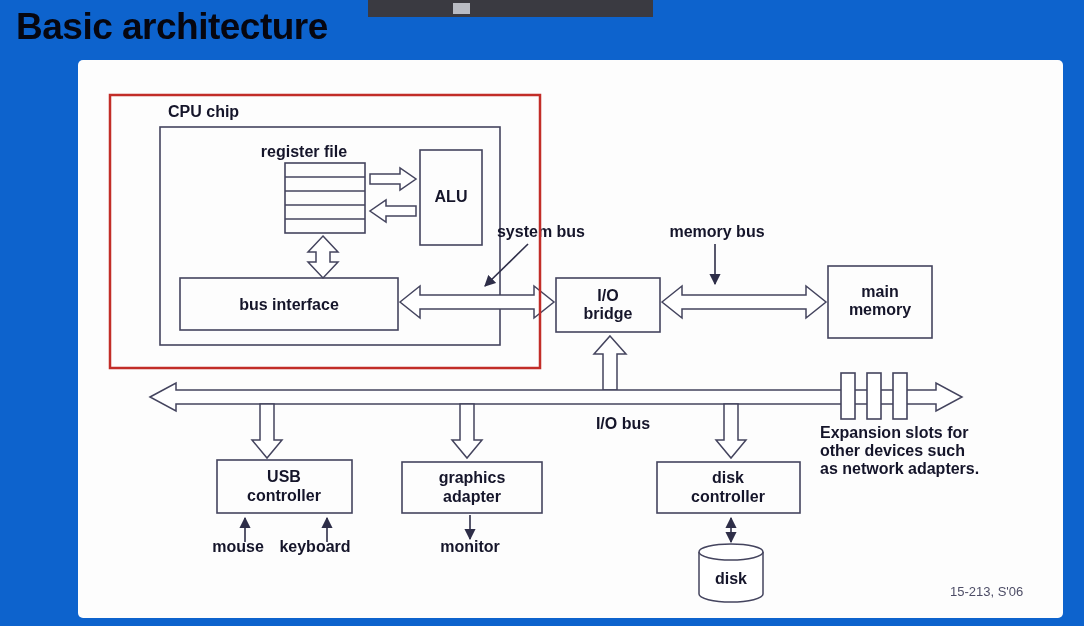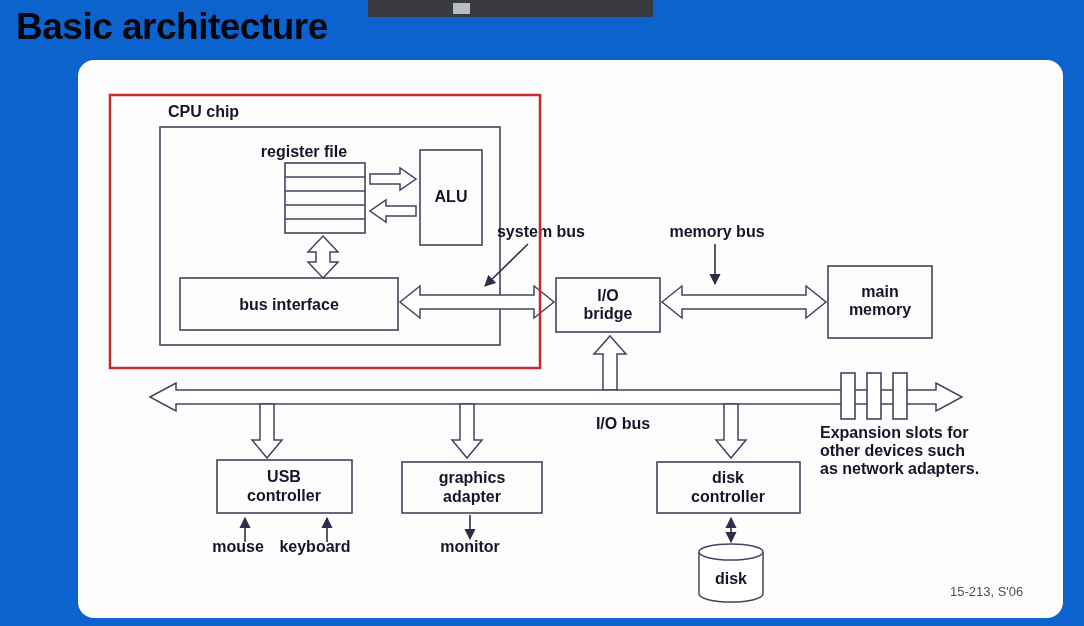--- a/index.html
+++ b/index.html
@@ -4,21 +4,21 @@
 <style>
   * { margin:0; padding:0; box-sizing:border-box; }
   html,body { width:1084px; height:626px; }
   body { background:#0d63cd; font-family:"Liberation Sans",sans-serif; overflow:hidden; }
   .stage { position:relative; width:912px; height:626px;padding-left:12px; }
   .chrome-bar { position:absolute; left:368px; top:0; width:285px; height:17px; background:#3a3a41; }
   .chrome-btn { position:absolute; left:85px; top:3px; width:17px; height:11px; background:#b9bcc4; }
   .title { position:absolute; left:16px; top:6px; font-size:37px; font-weight:bold;
            color:#06060f; letter-spacing:-0.5px; }
   .panel { position:absolute; left:78px; top:60px; width:985px; height:558px;
-           background:#fdfdfd; border-radius:16px; }
+           background:#fdfdfd; border-radius:5px; }
   svg { display:block; }
   .lbl   { font-family:"Liberation Sans",sans-serif; font-size:16px; font-weight:bold; fill:#15152a; }
   .small { font-family:"Liberation Sans",sans-serif; font-size:13px; fill:#4d4d66; }
   .shape { fill:none; stroke:#44445e; stroke-width:1.6; }
   .harrow{ fill:#ffffff; stroke:#44445e; stroke-width:1.5; stroke-linejoin:miter; }
   .thin  { stroke:#2e2e48; stroke-width:1.6; fill:none; }
   .slot  { fill:#ffffff; stroke:#44445e; stroke-width:1.6; }
   .red   { fill:none; stroke:#c22d28; stroke-width:2.5; }
 </style>
 </head>

